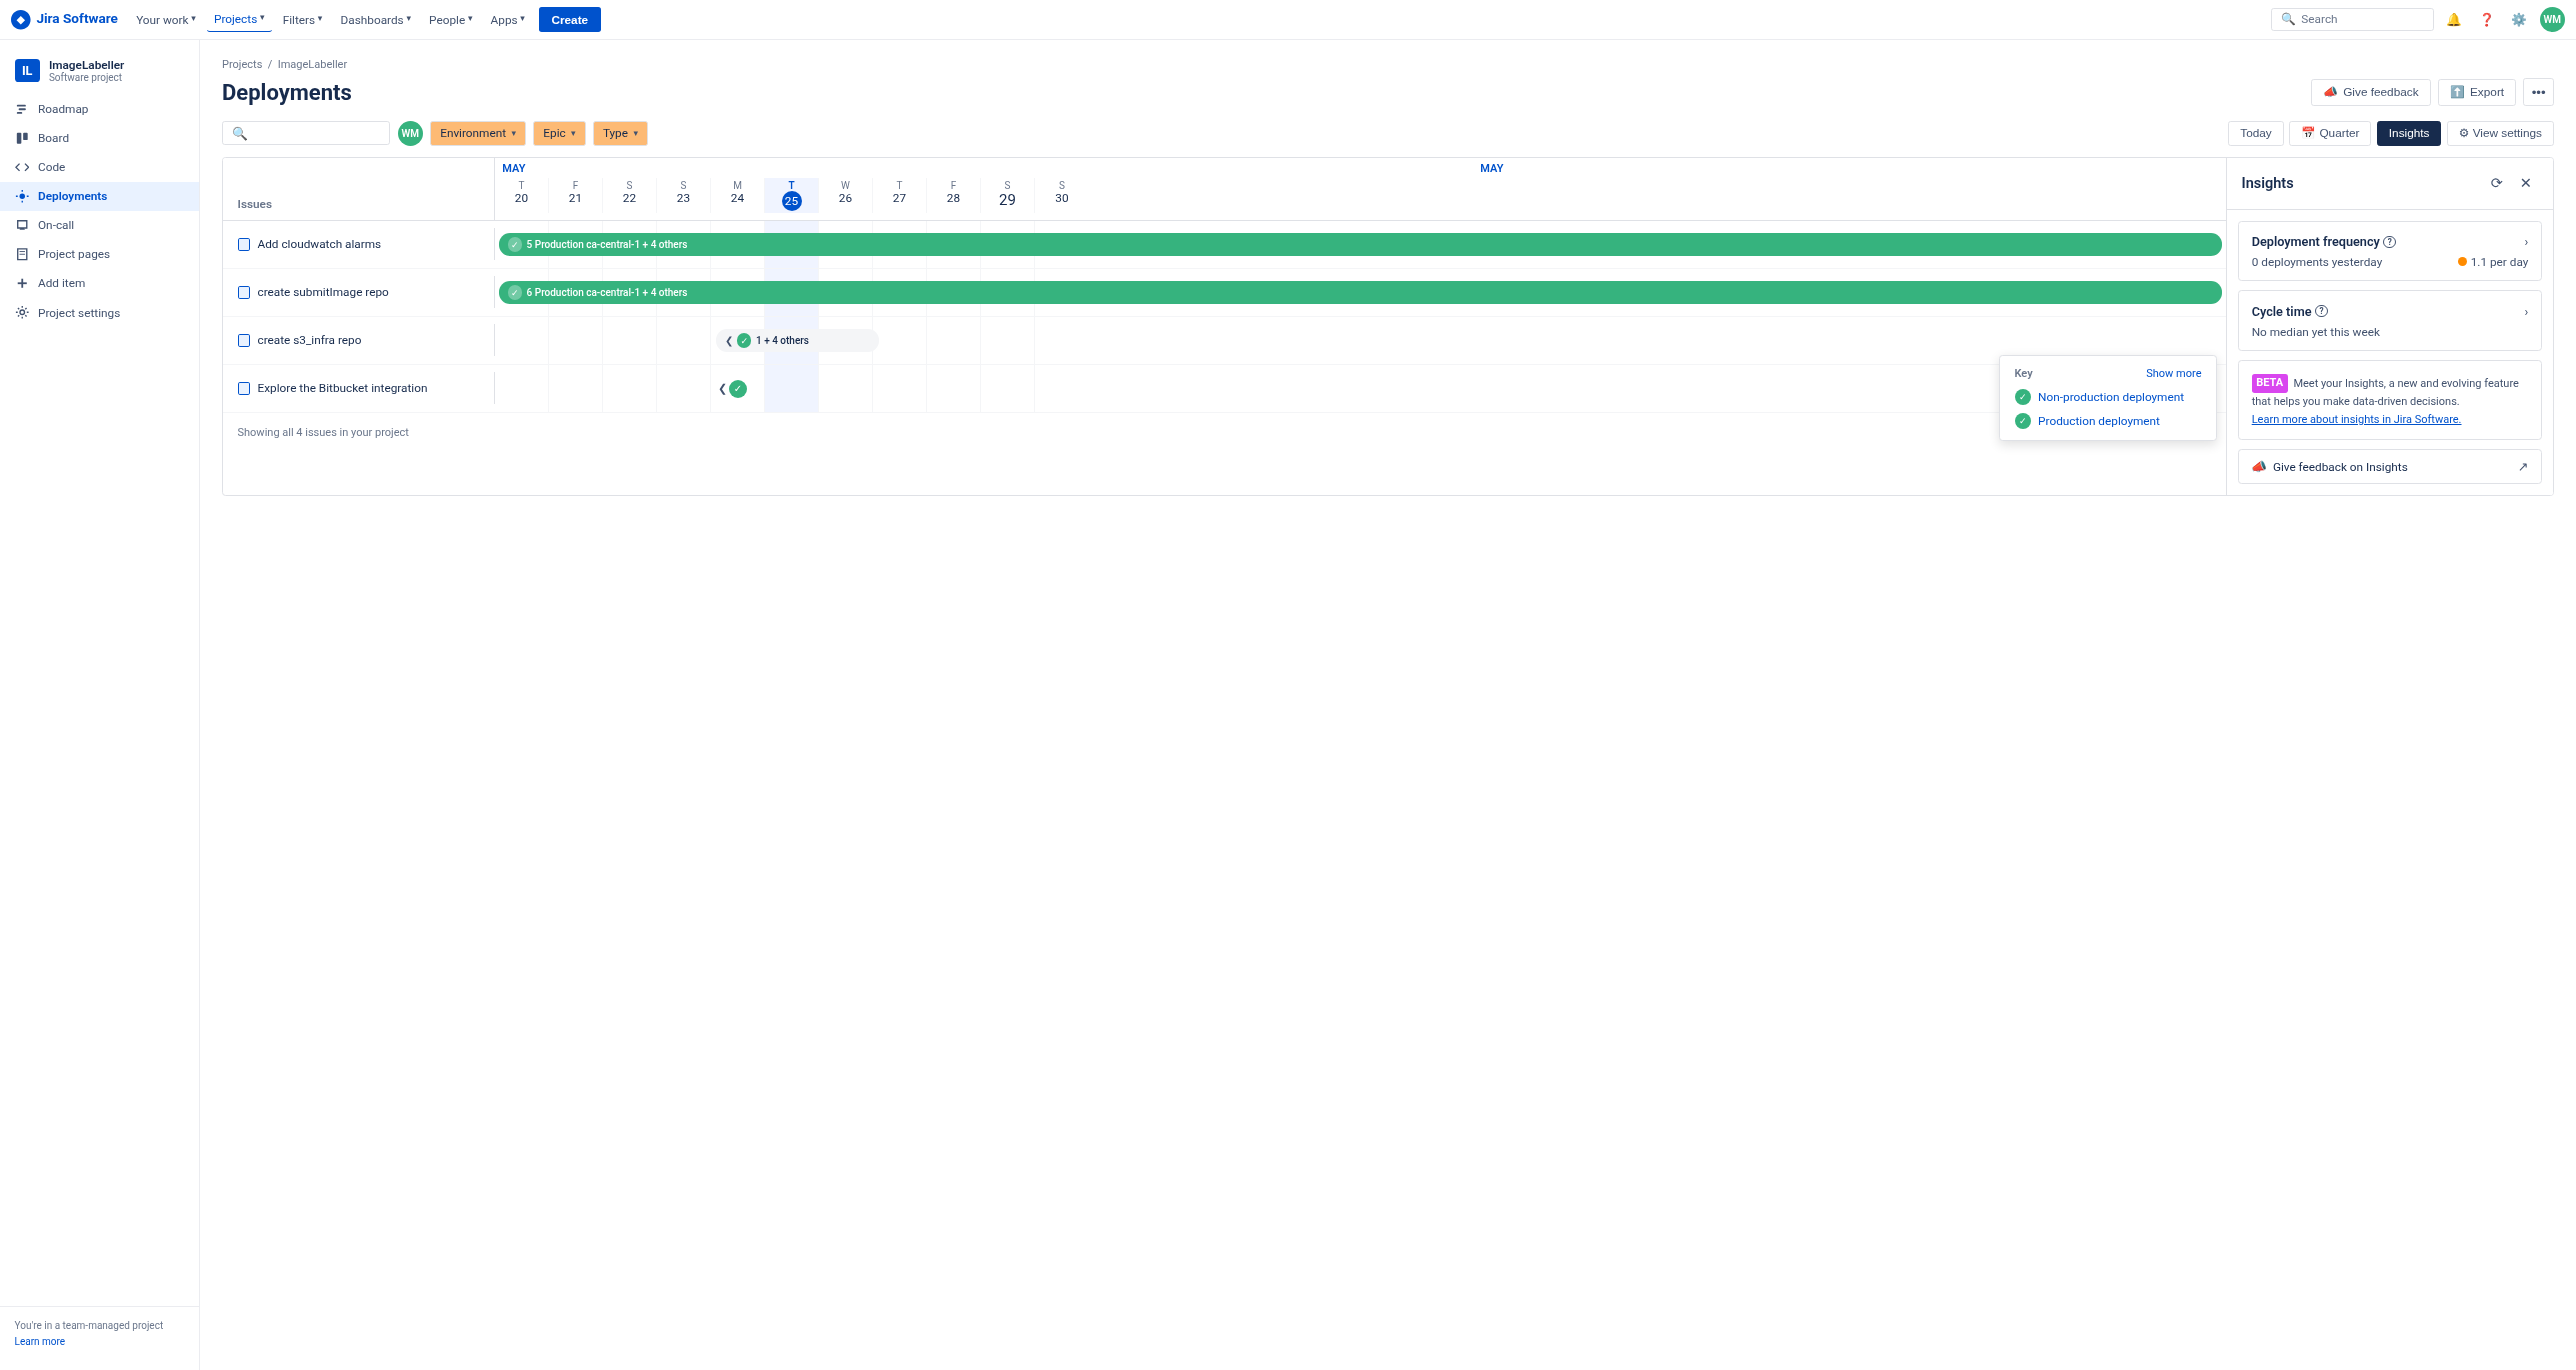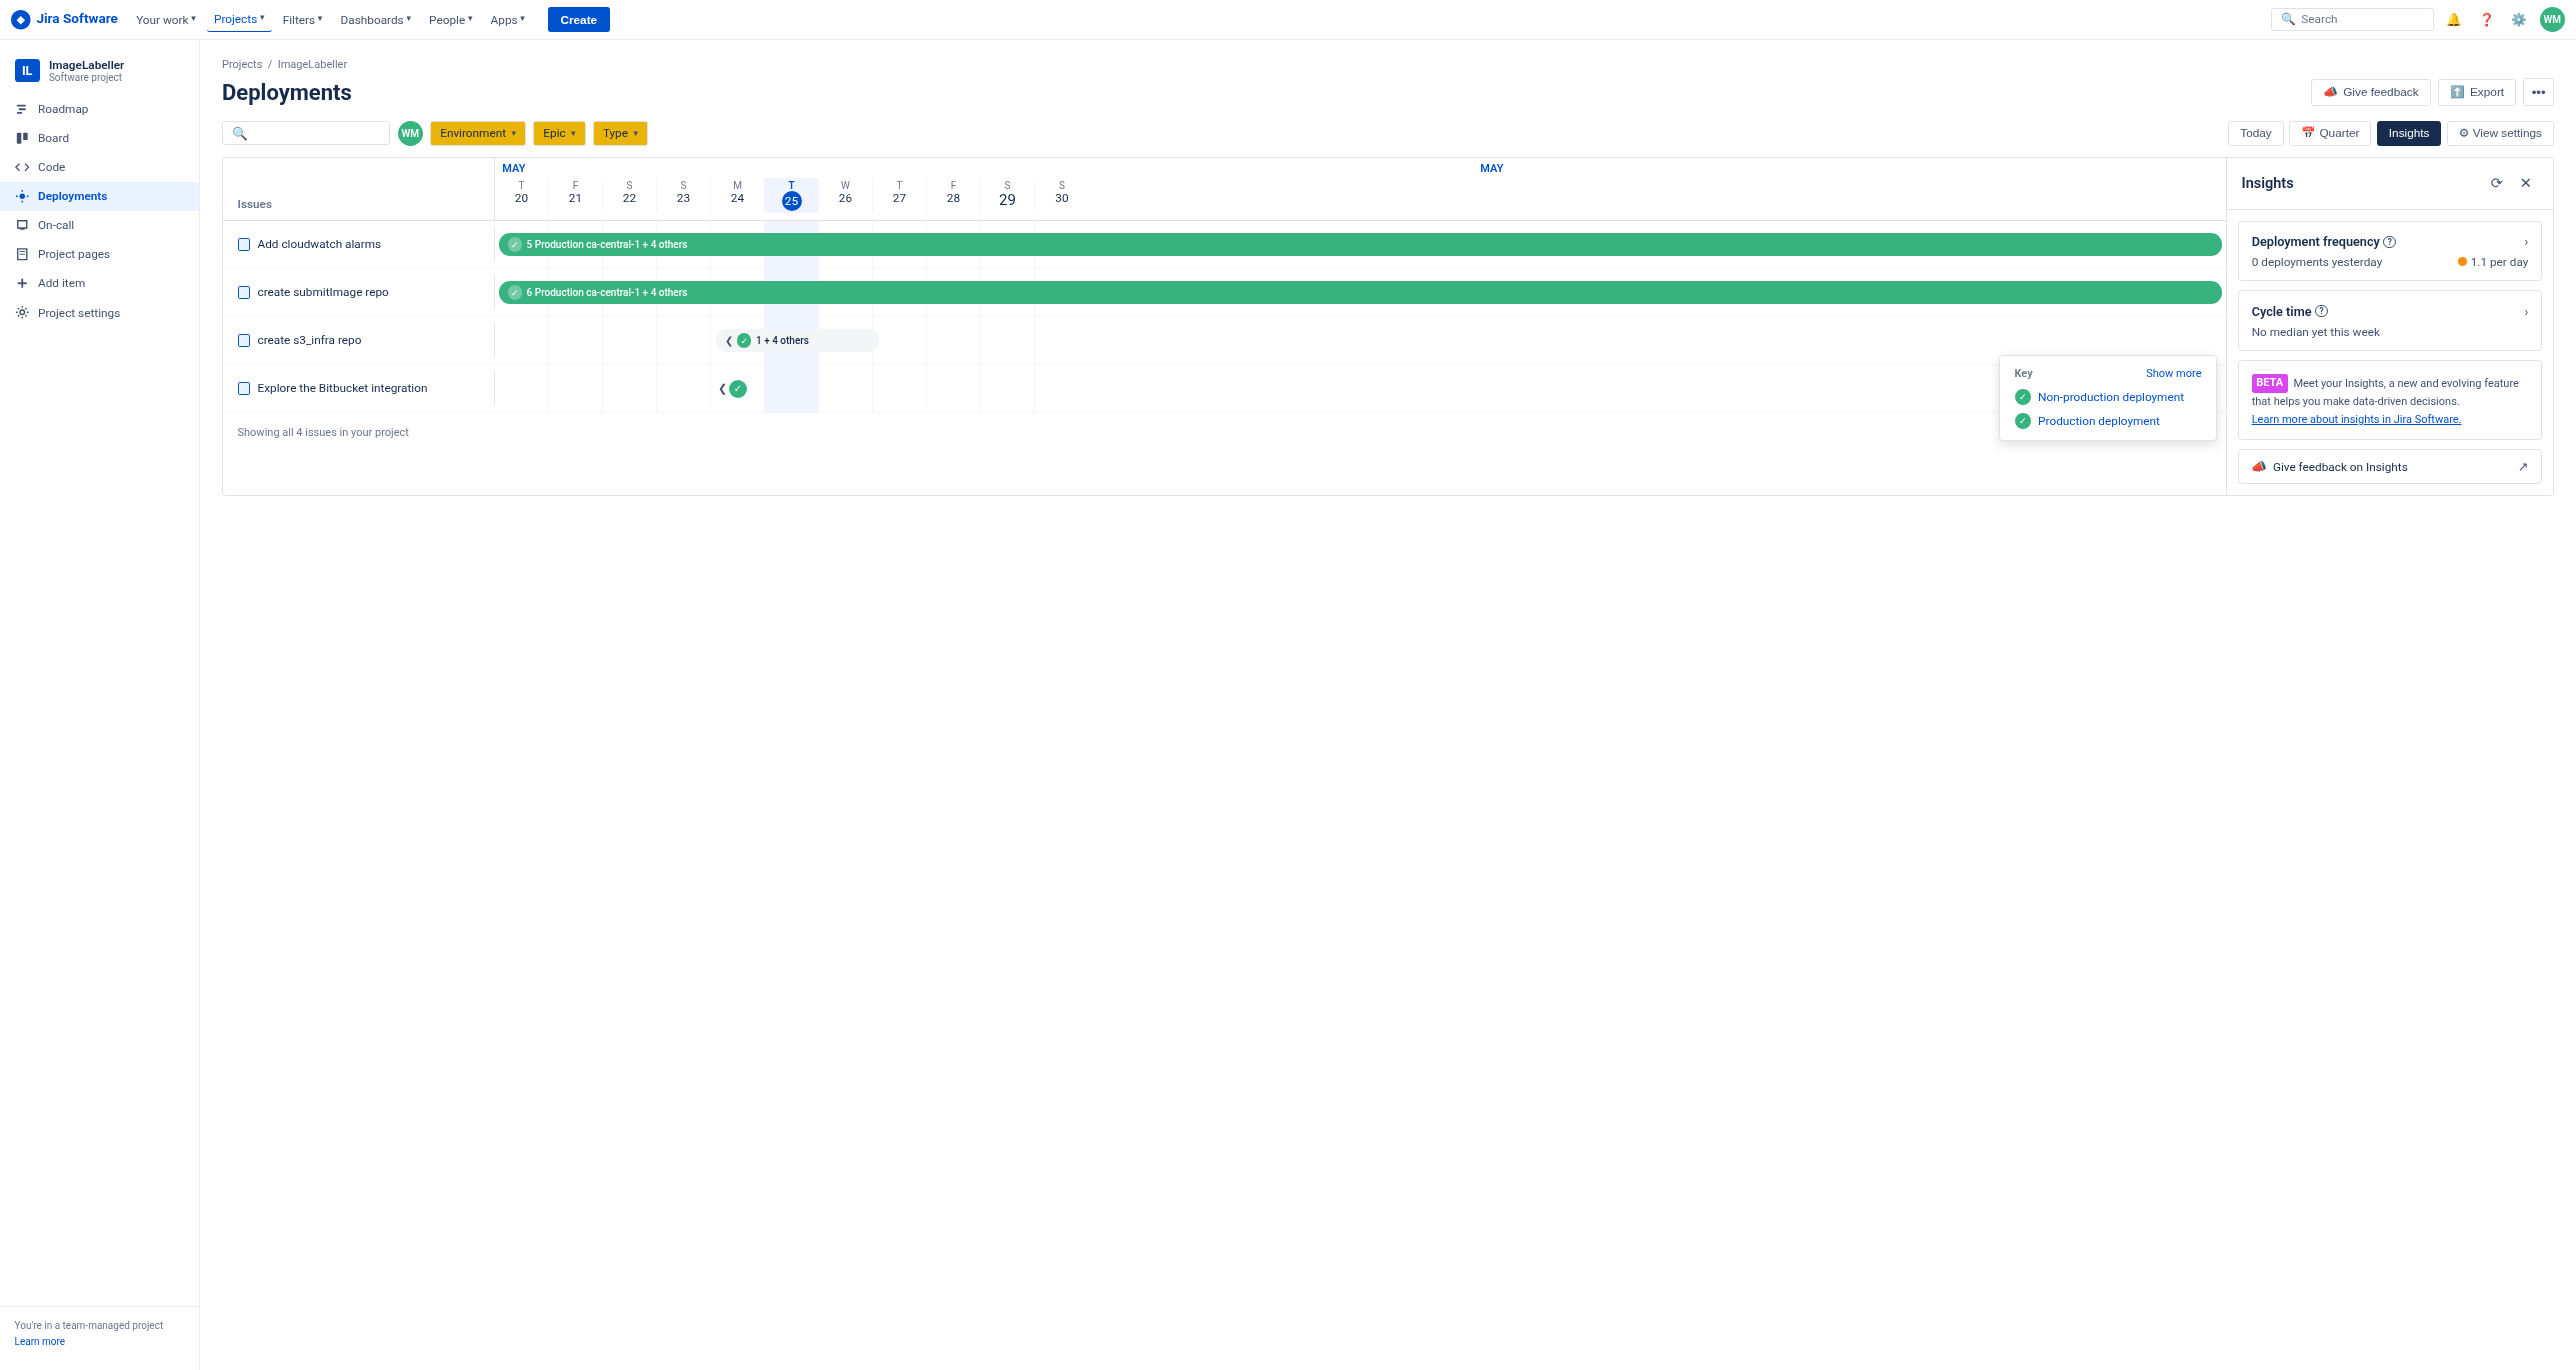--- a/index.html
+++ b/index.html
@@ -5,21 +5,21 @@
     * { box-sizing: border-box; margin: 0; padding: 0; }
     body { font-family: -apple-system, BlinkMacSystemFont, 'Segoe UI', Roboto, sans-serif; font-size: 12.7px; color: #172b4d; background: #fff; overflow-x: hidden; }
 
     
     .top-nav { display: flex; align-items: center; height: 40px; background: #fff; border-bottom: 0.9px solid #ebecf0; padding: 0 11px; gap: 3.6px; position: fixed; top: 0; left: 0; right: 0; z-index: 100; }
     .top-nav-logo { display: flex; align-items: flex-start; gap: 5.4px; margin-right: 7.3px; color: #0052cc; font-weight: 700; font-size: 13.6px; white-space: nowrap; }
     .top-nav-logo svg { width: 20px; height: 20px; }
     .nav-item { padding: 5.4px 7.3px; border-radius: 2.7px; cursor: pointer; color: #42526e; font-size: 11.8px; display: flex; gap: 2.7px; white-space: nowrap; }
     .nav-item.active { color: #0052cc; border-bottom: 1.8px solid #0052cc; }
     .nav-chevron { font-size: 9px; color: #42526e; }
-    .create-btn { background: #0052cc; color: #fff; border: none; border-radius: 2.7px; padding: 5.4px 12.7px; font-size: 11.8px; font-weight: 600; cursor: pointer; margin-left: 12px; }
+    .create-btn { background: #0052cc; color: #fff; border: none; border-radius: 2.7px; padding: 5.4px 12.7px; font-size: 11.8px; font-weight: 600; cursor: pointer; margin-left: 3px; }
     .nav-right { margin-left: auto; display: flex; align-items: center; gap: 7.3px; }
     .search-box { display: flex; align-items: center; border: 0.9px solid #dfe1e6; border-radius: 2.7px; padding: 3.6px 9px; gap: 5.4px; width: 163px; color: #6b778c; font-size: 11.8px; cursor: text; }
     .icon-btn { width: 25.4px; height: 25.4px; border-radius: 50%; display: flex; align-items: center; justify-content: center; cursor: pointer; color: #42526e; font-size: 12.7px; }
     .avatar-circle { width: 25.4px; height: 25.4px; border-radius: 50%; background: #36b37e; color: #fff; display: flex; align-items: center; justify-content: center; font-size: 10px; font-weight: 600; cursor: pointer; }
 
     
     .sidebar { position: fixed; top: 40px; left: 0; width: 200px; bottom: 0; background: #fff; border-right: 0.9px solid #ebecf0; display: flex; flex-direction: column; padding: 11px 0; overflow-y: auto; z-index: 50; }
     .sidebar-project { display: flex; align-items: center; gap: 9px; padding: 7.3px 14.5px 11px; }
     .sidebar-project-icon { width: 25.4px; height: 23px; background: #0052cc; border-radius: 3.6px; display: flex; align-items: center; justify-content: center; color: #fff; font-size: 12.7px; font-weight: 700; flex-shrink: 0; }
     .sidebar-project-name { font-weight: 600; font-size: 11.8px; color: #172b4d; }
@@ -39,21 +39,21 @@
     .page-header { display: flex; align-items: center; justify-content: space-between; margin-bottom: 14.5px; }
     .page-title { font-size: 22px; font-weight: 700; color: #172b4d; }
     .page-actions { display: flex; align-items: center; gap: 7.3px; }
     .action-btn { display: flex; align-items: center; gap: 5.4px; padding: 5.4px 11px; border: 0.9px solid #dfe1e6; border-radius: 2.7px; cursor: pointer; background: #fff; color: #42526e; font-size: 11.8px; }
     .more-btn { padding: 5.4px 7.3px; border: 0.9px solid #dfe1e6; border-radius: 2.7px; cursor: pointer; background: #fff; color: #42526e; }
 
     
     .toolbar { display: flex; align-items: center; gap: 7.3px; margin-bottom: 11px; }
     .toolbar-search { display: flex; align-items: center; border: 0.9px solid #dfe1e6; border-radius: 2.7px; padding: 3.6px 9px; gap: 5.4px; background: #fff; }
     .toolbar-search input { border: none; outline: none; font-size: 11.8px; width: 127px; color: #172b4d; }
-    .toolbar-filter { display: flex; align-items: center; gap: 5.4px; padding: 4.5px 9px; border: 0.9px solid #dfe1e6; border-radius: 2.7px; cursor: pointer; background: #eab308; color: #172b4d; font-size: 11.8px; }
+    .toolbar-filter { display: flex; align-items: center; gap: 5.4px; padding: 4.5px 9px; border: 0.9px solid #dfe1e6; border-radius: 2.7px; cursor: pointer; background: #fdba74; color: #172b4d; font-size: 11.8px; }
     .filter-chevron { font-size: 9px; color: #42526e; }
     .avatar-sm { width: 25.4px; height: 25.4px; border-radius: 50%; background: #36b37e; color: #fff; display: flex; align-items: center; justify-content: center; font-size: 10px; font-weight: 600; cursor: pointer; }
     .toolbar-right { margin-left: auto; display: flex; align-items: center; gap: 5.4px; }
     .toolbar-btn { padding: 4.5px 11px; border-radius: 2.7px; cursor: pointer; font-size: 11.8px; border: 0.9px solid transparent; }
     .toolbar-btn.default { background: #fff; border-color: #dfe1e6; color: #42526e; }
     .toolbar-btn.active-btn { background: #172b4d; color: #fff; border-color: #172b4d; }
     .toolbar-btn.quarter-btn { display: flex; align-items: center; gap: 3.6px; background: #fff; border-color: #dfe1e6; color: #42526e; }
     .insights-header { display: flex; align-items: center; justify-content: space-between; padding: 12.7px 14.5px; border-bottom: 0.9px solid #dfe1e6; }
     .insights-title { font-size: 14.5px; font-weight: 600; color: #172b4d; }
     .insights-controls { display: flex; gap: 3.6px; }

